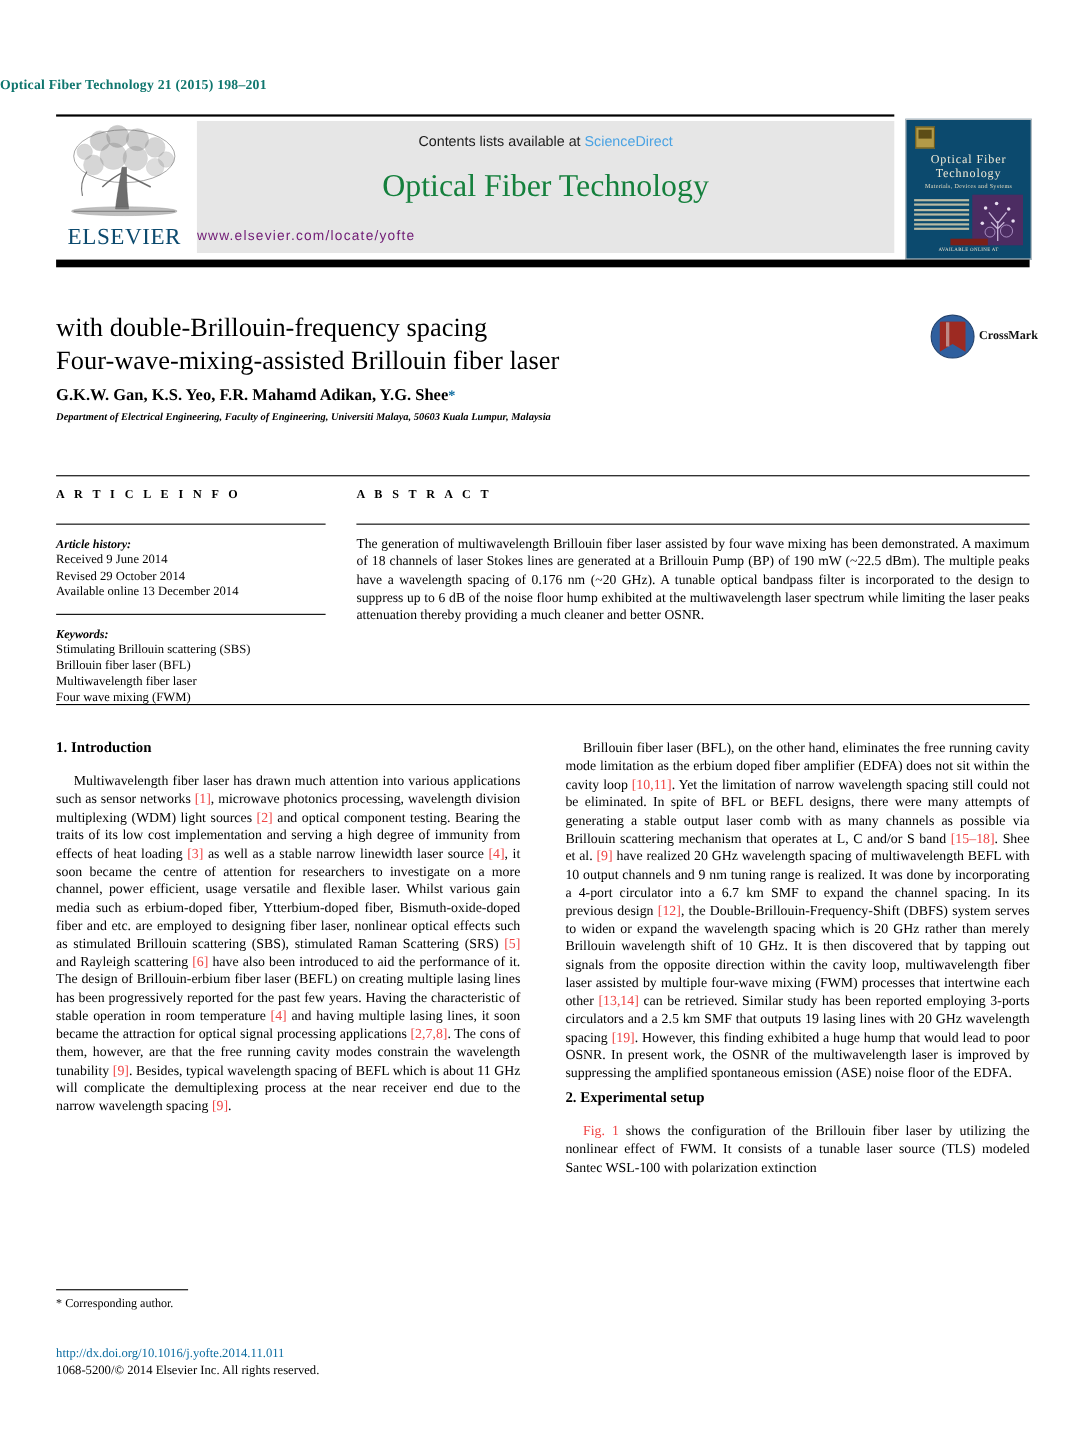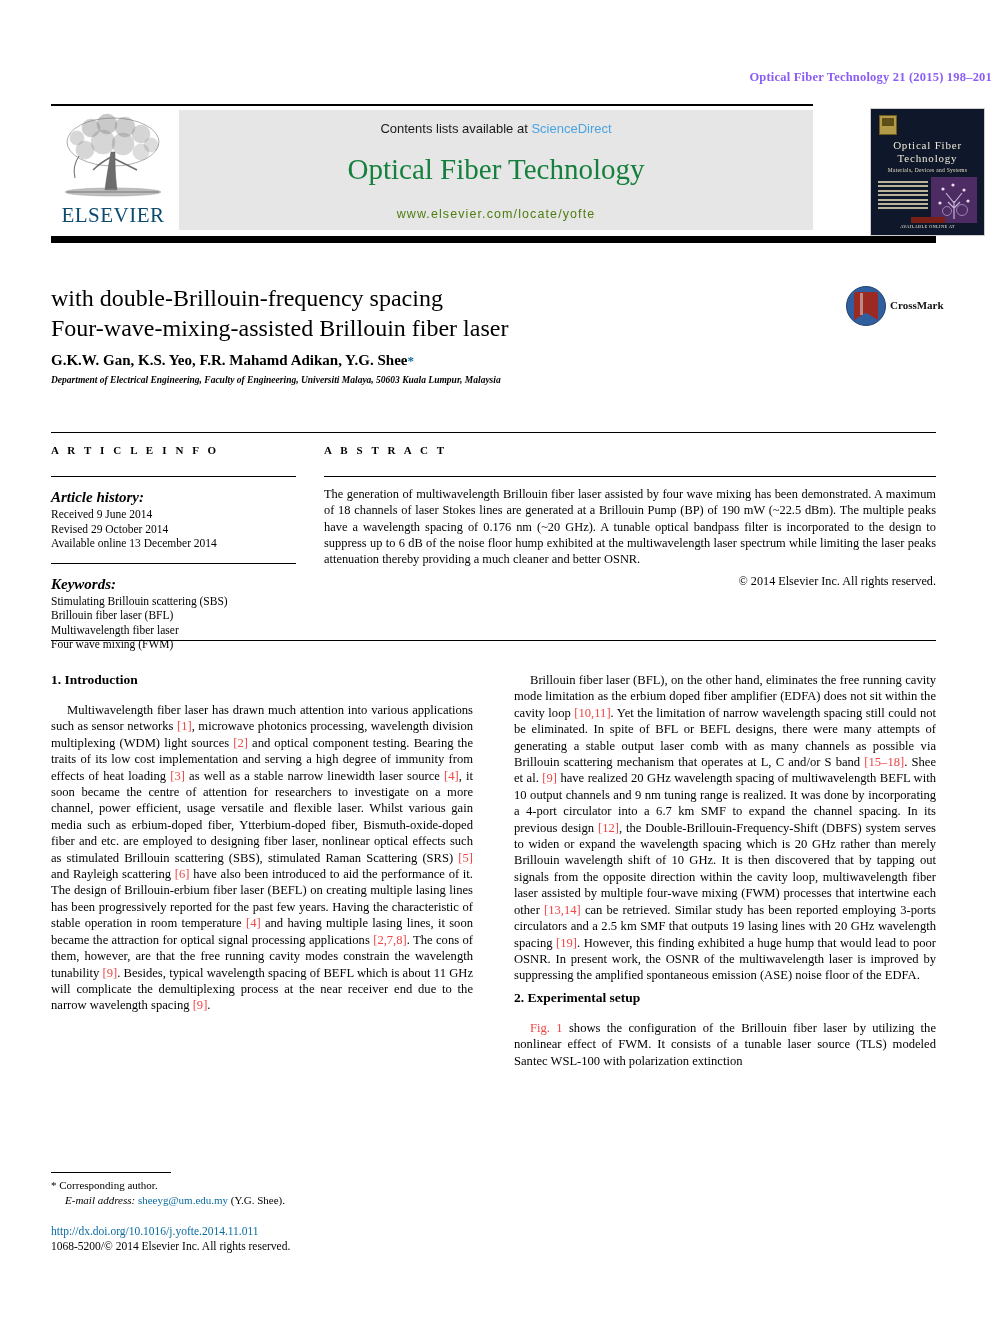--- a/index.html
+++ b/index.html
@@ -20,25 +20,25 @@
     left: 0; top: 0;
     width: 992px;
     height: 1323px;
   }
 
   
   .journal-ref {
     position: absolute;
     left: 0; top: 70px;
     width: 992px;
-    text-align: right;
+    text-align: left;
     font-family: "Liberation Serif", serif;
     font-weight: bold;
     font-size: 12.5px;
-    color: #8b5cf6;
+    color: #0f766e;
     letter-spacing: .2px;
   }
 
   
   .rule-top {
     position: absolute;
     left: 51px; top: 104px;
     width: 762px; height: 2px;
     background: #000;
   }
@@ -89,34 +89,33 @@
     width: 634px;
     text-align: center;
     font-family: "Liberation Serif", serif;
     font-size: 29px;
     color: #15803d;
   }
   .journal-url {
     position: absolute;
     left: 0; bottom: 9px;
     width: 634px;
-    text-align: center;
+    text-align: left;
     font-family: "Liberation Sans", sans-serif;
     font-size: 12.5px;
     letter-spacing: 1.1px;
-    color: #4d7c0f;
+    color: #701a75;
   }
   .cover {
     position: absolute;
     left: 823px; top: 108px;
     width: 113px; height: 126px;
-    background: #0f172a;
+    background: #0c4a6e;
     border: 1px solid #cfcfcf;
     overflow: hidden;
-    margin-left: 47px;
   }
   .cover-tl {
     position:absolute; left:8px; top:6px; width:16px; height:18px;
     background:#b29a48; border:1px solid #6d5a1c;
   }
   .cover-tl i {
     position:absolute; left:2px; top:2px; right:2px; height:8px;
     background:#5d4d16;
   }
   .cover-title {
@@ -241,21 +240,21 @@
     letter-spacing: 3.1px;
     color: #000;
     margin-bottom: 20px;
   }
   .hr-thin { height: 1px; background: #000; margin: 0 0 9px 0; }
   .hr-thin2 { height: 1px; background: #000; margin: 12px 0 9px 0; }
   .info-label {
     font-family: "Liberation Serif", serif;
     font-style: italic;
     font-weight: bold;
-    font-size: 15px;
+    font-size: 11px;
     margin: 12px 0 1px 0;
   }
   .info-line {
     font-family: "Liberation Serif", serif;
     font-size: 11.5px;
     line-height: 14.5px;
   }
   .abstract-text {
     font-family: "Liberation Serif", serif;
     font-size: 12.4px;
@@ -443,21 +442,20 @@
     <div class="info-line">Stimulating Brillouin scattering (SBS)</div>
     <div class="info-line">Brillouin fiber laser (BFL)</div>
     <div class="info-line">Multiwavelength fiber laser</div>
     <div class="info-line">Four wave mixing (FWM)</div>
   </div>
 
   <div class="abs-col">
     <div class="sec-head">A B S T R A C T</div>
     <div class="hr-thin"></div>
     <div class="abstract-text">The generation of multiwavelength Brillouin fiber laser assisted by four wave mixing has been demonstrated. A maximum of 18 channels of laser Stokes lines are generated at a Brillouin Pump (BP) of 190 mW (~22.5 dBm). The multiple peaks have a wavelength spacing of 0.176 nm (~20 GHz). A tunable optical bandpass filter is incorporated to the design to suppress up to 6 dB of the noise floor hump exhibited at the multiwavelength laser spectrum while limiting the laser peaks attenuation thereby providing a much cleaner and better OSNR.</div>
-    <div class="copyright">© 2014 Elsevier Inc. All rights reserved.</div>
   </div>
 
   <div class="rule-info-bottom"></div>
 
   <div class="col-left">
     <div class="h2">1. Introduction</div>
     <p class="para">Multiwavelength fiber laser has drawn much attention into various applications such as sensor networks <span class="ref">[1]</span>, microwave photonics processing, wavelength division multiplexing (WDM) light sources <span class="ref">[2]</span> and optical component testing. Bearing the traits of its low cost implementation and serving a high degree of immunity from effects of heat loading <span class="ref">[3]</span> as well as a stable narrow linewidth laser source <span class="ref">[4]</span>, it soon became the centre of attention for researchers to investigate on a more channel, power efficient, usage versatile and flexible laser. Whilst various gain media such as erbium-doped fiber, Ytterbium-doped fiber, Bismuth-oxide-doped fiber and etc. are employed to designing fiber laser, nonlinear optical effects such as stimulated Brillouin scattering (SBS), stimulated Raman Scattering (SRS) <span class="ref">[5]</span> and Rayleigh scattering <span class="ref">[6]</span> have also been introduced to aid the performance of it. The design of Brillouin-erbium fiber laser (BEFL) on creating multiple lasing lines has been progressively reported for the past few years. Having the characteristic of stable operation in room temperature <span class="ref">[4]</span> and having multiple lasing lines, it soon became the attraction for optical signal processing applications <span class="ref">[2,7,8]</span>. The cons of them, however, are that the free running cavity modes constrain the wavelength tunability <span class="ref">[9]</span>. Besides, typical wavelength spacing of BEFL which is about 11 GHz will complicate the demultiplexing process at the near receiver end due to the narrow wavelength spacing <span class="ref">[9]</span>.</p>
   </div>
 
   <div class="col-right">
@@ -465,25 +463,20 @@
     <div class="h2 spaced">2. Experimental setup</div>
     <p class="para"><span class="ref">Fig. 1</span> shows the configuration of the Brillouin fiber laser by utilizing the nonlinear effect of FWM. It consists of a tunable laser source (TLS) modeled Santec WSL-100 with polarization extinction</p>
   </div>
 
   <div class="foot-rule"></div>
   <div class="footnote">
     <div>
       <span>*</span>
       <span>Corresponding author.</span>
     </div>
-    <div style="padding-left:14px">
-      <span class="ital">E-mail address:</span>
-      <span class="mail">sheeyg@um.edu.my</span>
-      <span>(Y.G. Shee).</span>
-    </div>
   </div>
 
   <div class="doi-block">
     <div class="doi-link">http://dx.doi.org/10.1016/j.yofte.2014.11.011</div>
     <div>1068-5200/© 2014 Elsevier Inc. All rights reserved.</div>
   </div>
 
 </div>
 
 </body></html>

